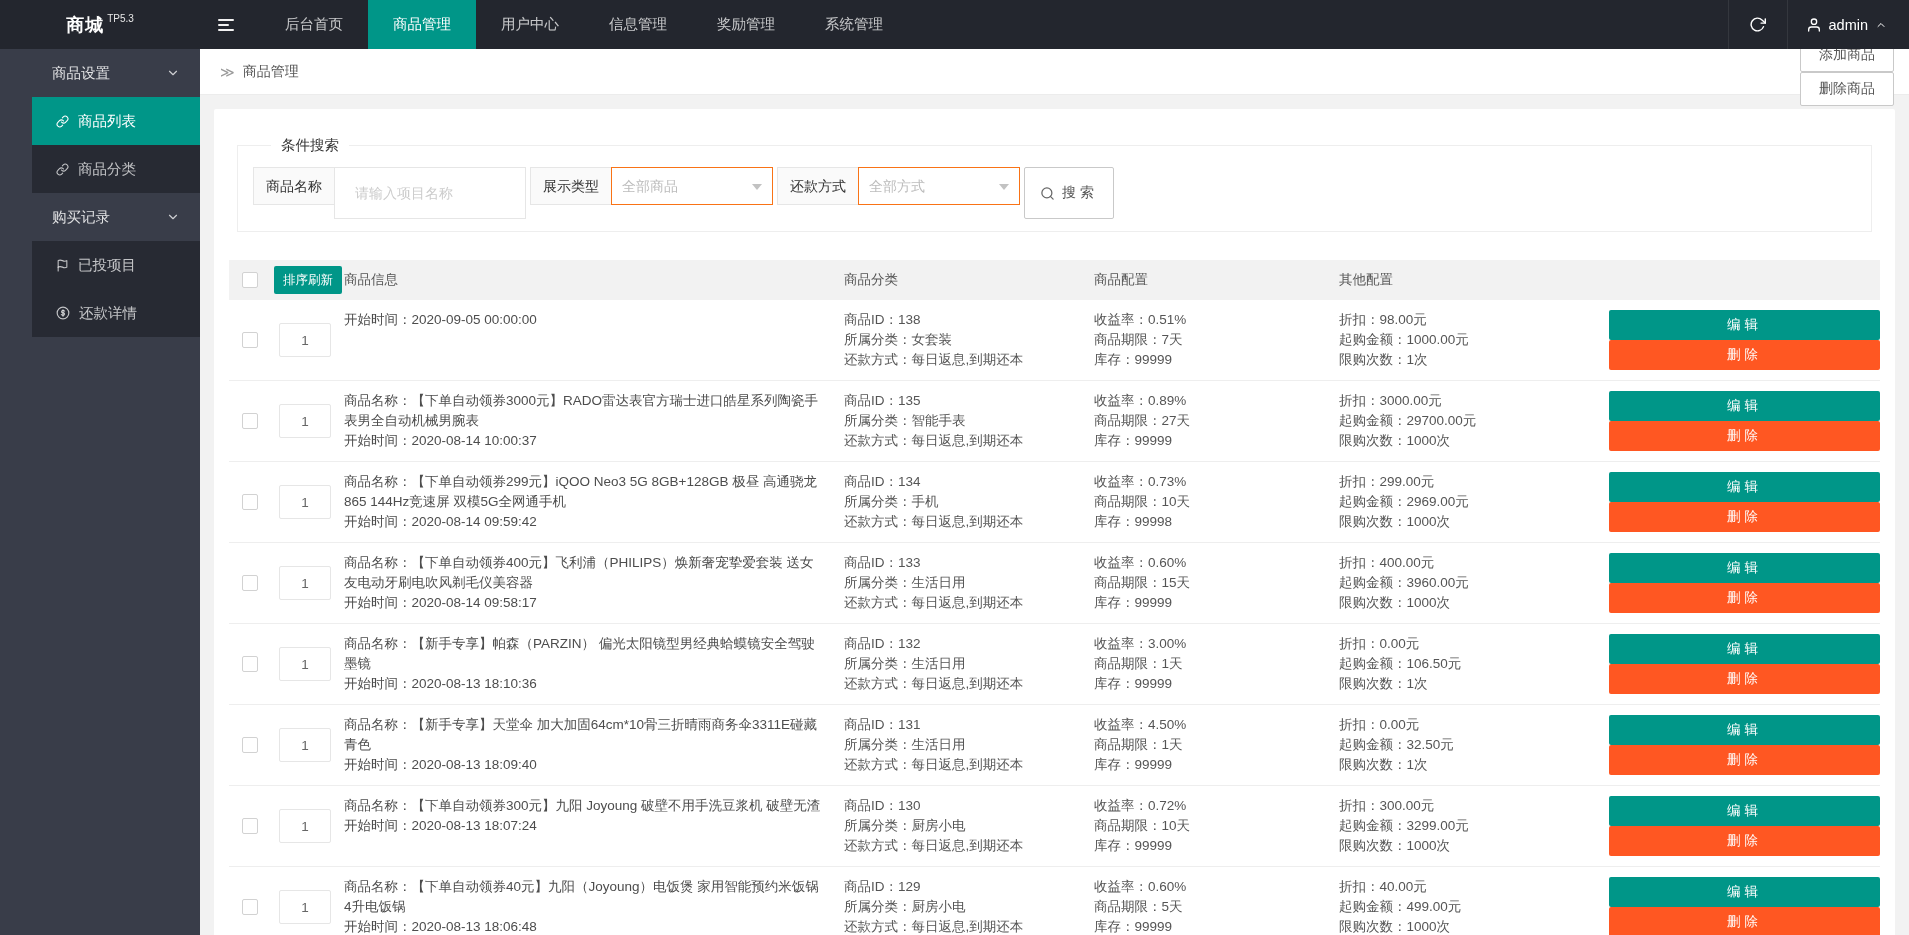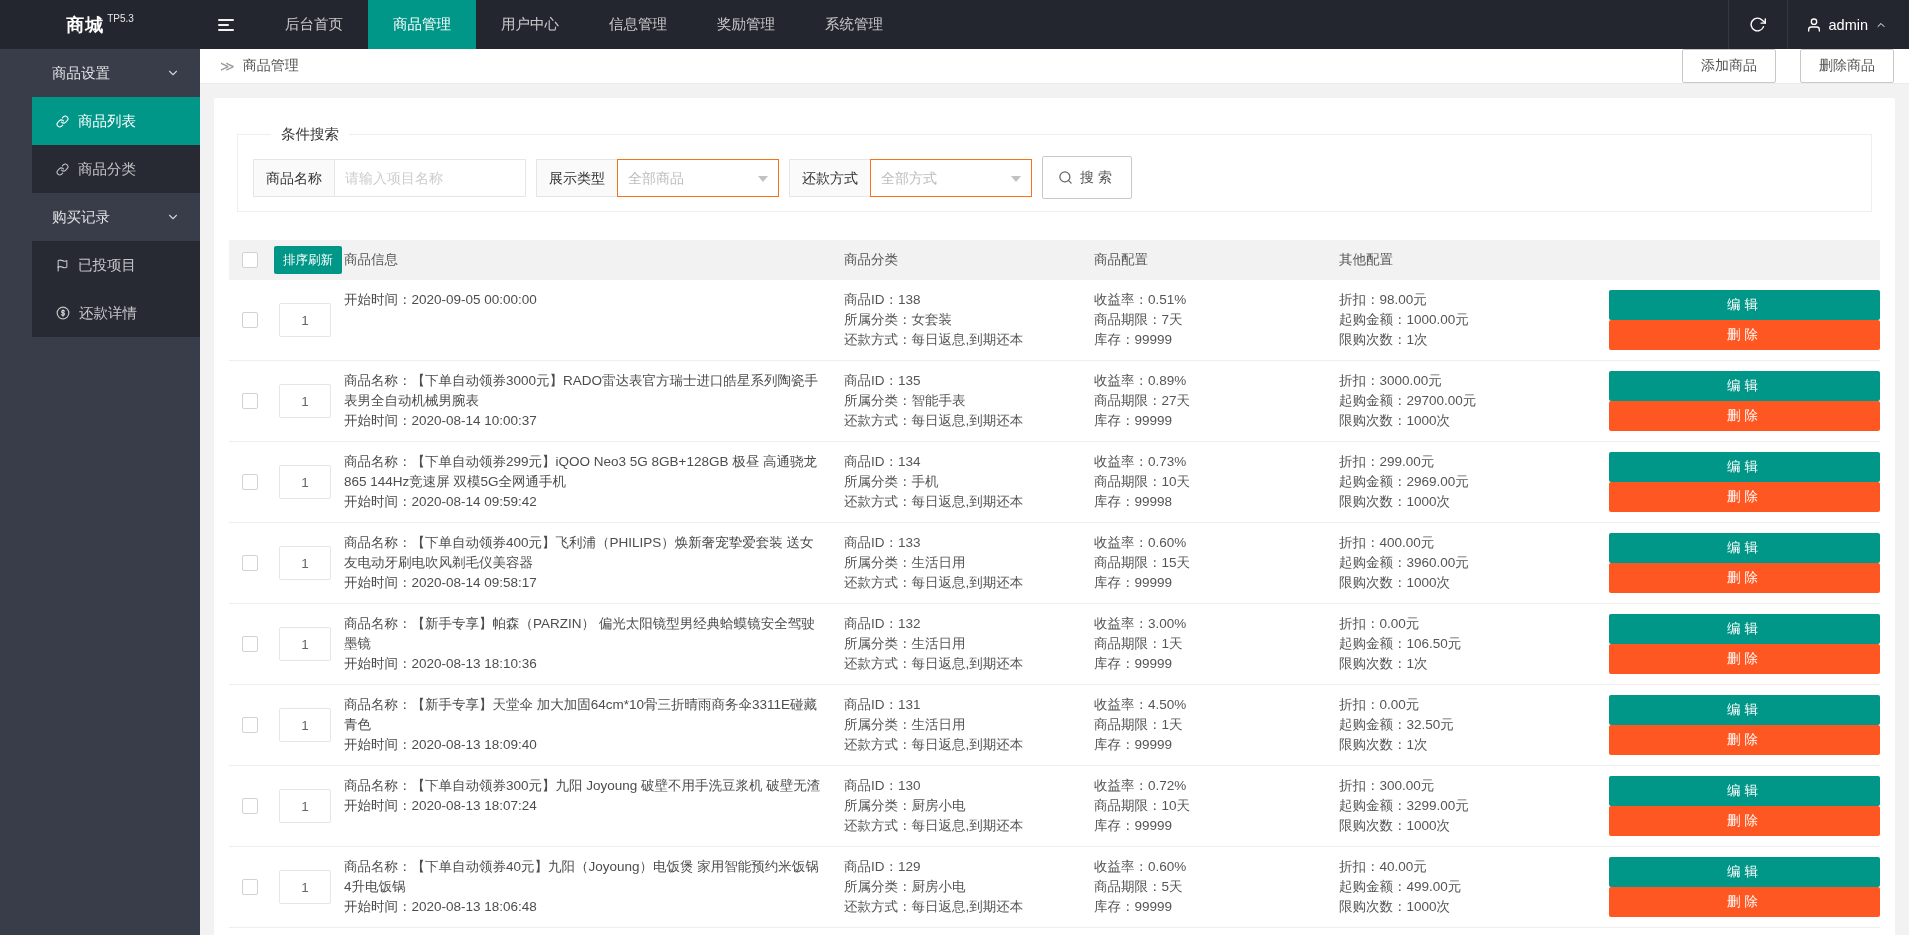--- a/index.html
+++ b/index.html
@@ -32,40 +32,40 @@
      color:rgba(255,255,255,.72); display:flex; align-items:center; gap:9px; cursor:pointer; }
   .side-item.active { background:#009688; color:#fff; }
   .side-item .ic { display:flex; align-items:center; }
   .chev { color:rgba(255,255,255,.75); display:flex; align-items:center; }
 
   
   .main { flex:1; display:flex; flex-direction:column; background:#f2f2f2; overflow:hidden; }
   .crumb-bar { height:46px; background:#fff; border-bottom:1px solid #ececec; display:flex; align-items:center; padding:0 15px 0 20px; }
   .crumb { color:#999; font-size:14px; display:flex; align-items:center; gap:8px; }
   .crumb .title { color:#555; }
-  .crumb-actions { margin-left:auto; display:flex; gap:24px; }
+  .crumb-actions { margin-left:auto; display:flex; gap:0;flex-direction:column; }
   .btn-outline { height:34px; padding:0 18px; background:#fff; border:1px solid #c9c9c9; border-radius:2px;
      color:#555; font-size:14px; cursor:pointer; font-family:inherit; }
 
   .card { background:#fff; margin:14px; padding:15px; border-radius:2px; flex:none; }
 
   
   fieldset.search-field { border:1px solid #eee; margin:12px 8px 0; padding:12px 15px; }
   fieldset.search-field legend { margin-left:18px; padding:0 10px; font-size:14.5px; color:#333; }
-  .search-row { display:flex; align-items:center; gap:10px; }
+  .search-row { display:flex; gap:4px; }
   .inline-group { display:flex; align-items:stretch; }
   .in-label { background:#fafafa; border:1px solid #e6e6e6; border-right:none; padding:0 12px; height:38px;
      line-height:36px; font-size:14px; color:#333; white-space:nowrap; }
-  .text-input { width:192px; height:38px; border:1px solid #e6e6e6; padding:0 10px; font-size:14px; color:#666; font-family:inherit; }
+  .text-input { width:192px; height:52px; border:1px solid #e6e6e6; padding:0 20px; font-size:14px; color:#666; font-family:inherit; }
   .text-input::placeholder { color:#ccc; }
   .select-box { position:relative; width:162px; height:38px; line-height:36px; border:1px solid #f97316;
      padding:0 28px 0 10px; font-size:14px; color:#bcbcbc; background:#fff; cursor:pointer; white-space:nowrap; }
   .select-box .caret { position:absolute; right:10px; top:16px; width:0; height:0;
      border-left:5px solid transparent; border-right:5px solid transparent; border-top:6px solid #c2c2c2; }
-  .search-btn { height:43px; padding:0 15px; background:#fff; border:1px solid #c9c9c9; border-radius:2px;
+  .search-btn { height:52px; padding:0 15px; background:#fff; border:1px solid #c9c9c9; border-radius:2px;
      font-size:14px; color:#555; display:flex; align-items:center; gap:7px; cursor:pointer; letter-spacing:4px; font-family:inherit; }
   .search-btn svg { color:#666; }
 
   
   .gtable { margin-top:28px; }
   .gcols { display:grid; grid-template-columns:45px 70px 500px 250px 245px 245px 1fr; }
   .thead { background:#f2f2f2; height:40px; align-items:center; font-size:13.5px; color:#555; }
   .th { padding-right:10px; }
   .checkbox { width:16px; height:16px; background:#fff; border:1px solid #d2d2d2; border-radius:2px; cursor:pointer; margin-left:13px; }
   .sort-btn { height:28px; padding:0 9px; background:#009688; color:#fff; border:none; border-radius:2px;

